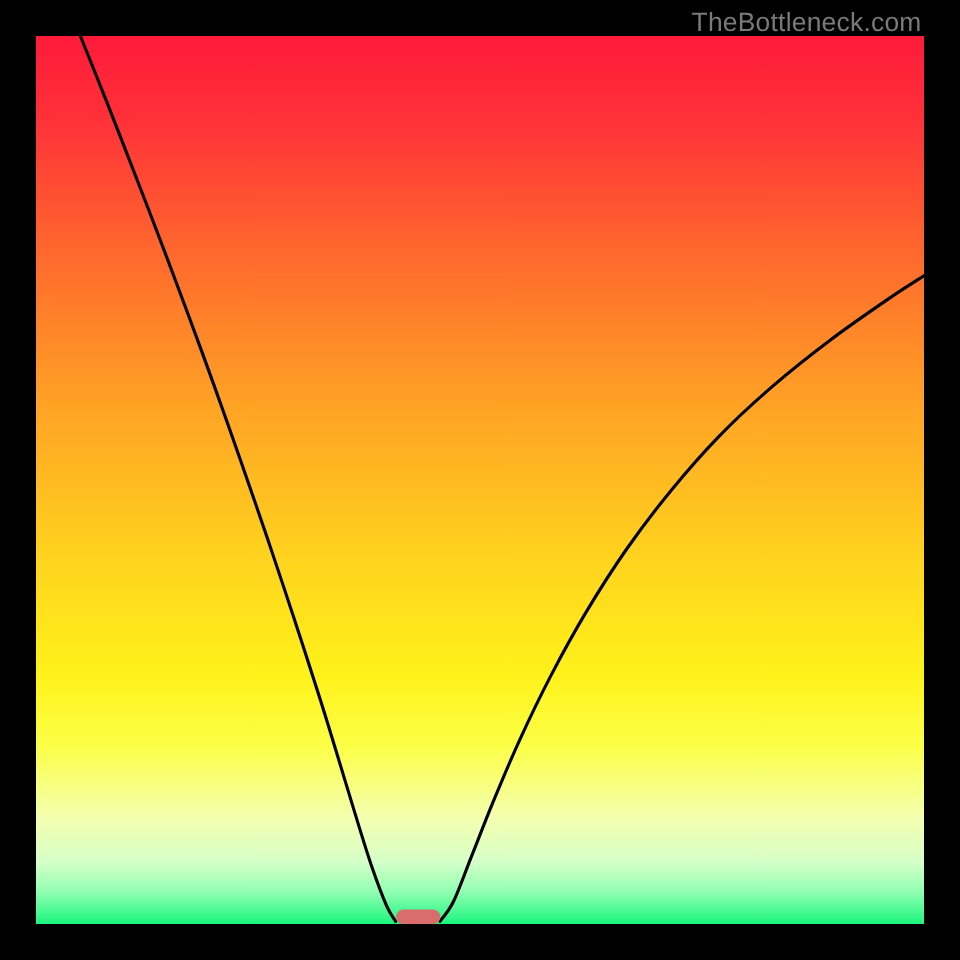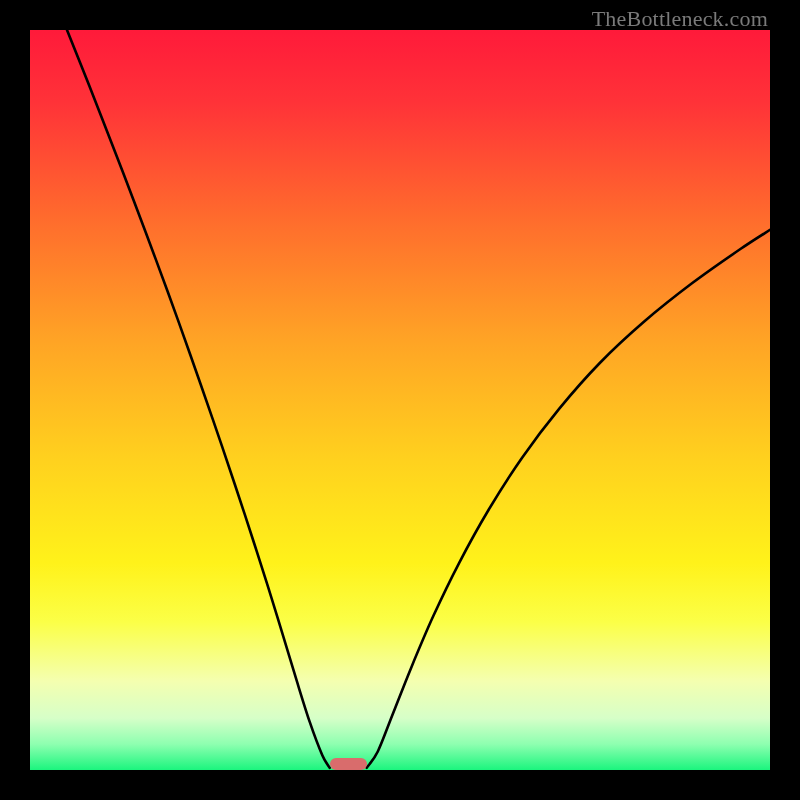--- a/index.html
+++ b/index.html
@@ -42,21 +42,21 @@
   }
   .marker {
     position: absolute;
     height: 12px;
     border-radius: 6px;
   }
   .watermark {
     position: absolute;
     top: 6px;
     right: 32px;
-    font-family: Liberation Serif, serif;
+    font-family: Liberation Sans, sans-serif;
     font-size: 22px;
     color: #7a7a7a;
     letter-spacing: 0.2px;
   }
 </style>
 </head>
 <body>
 
 <div class="frame">
 

